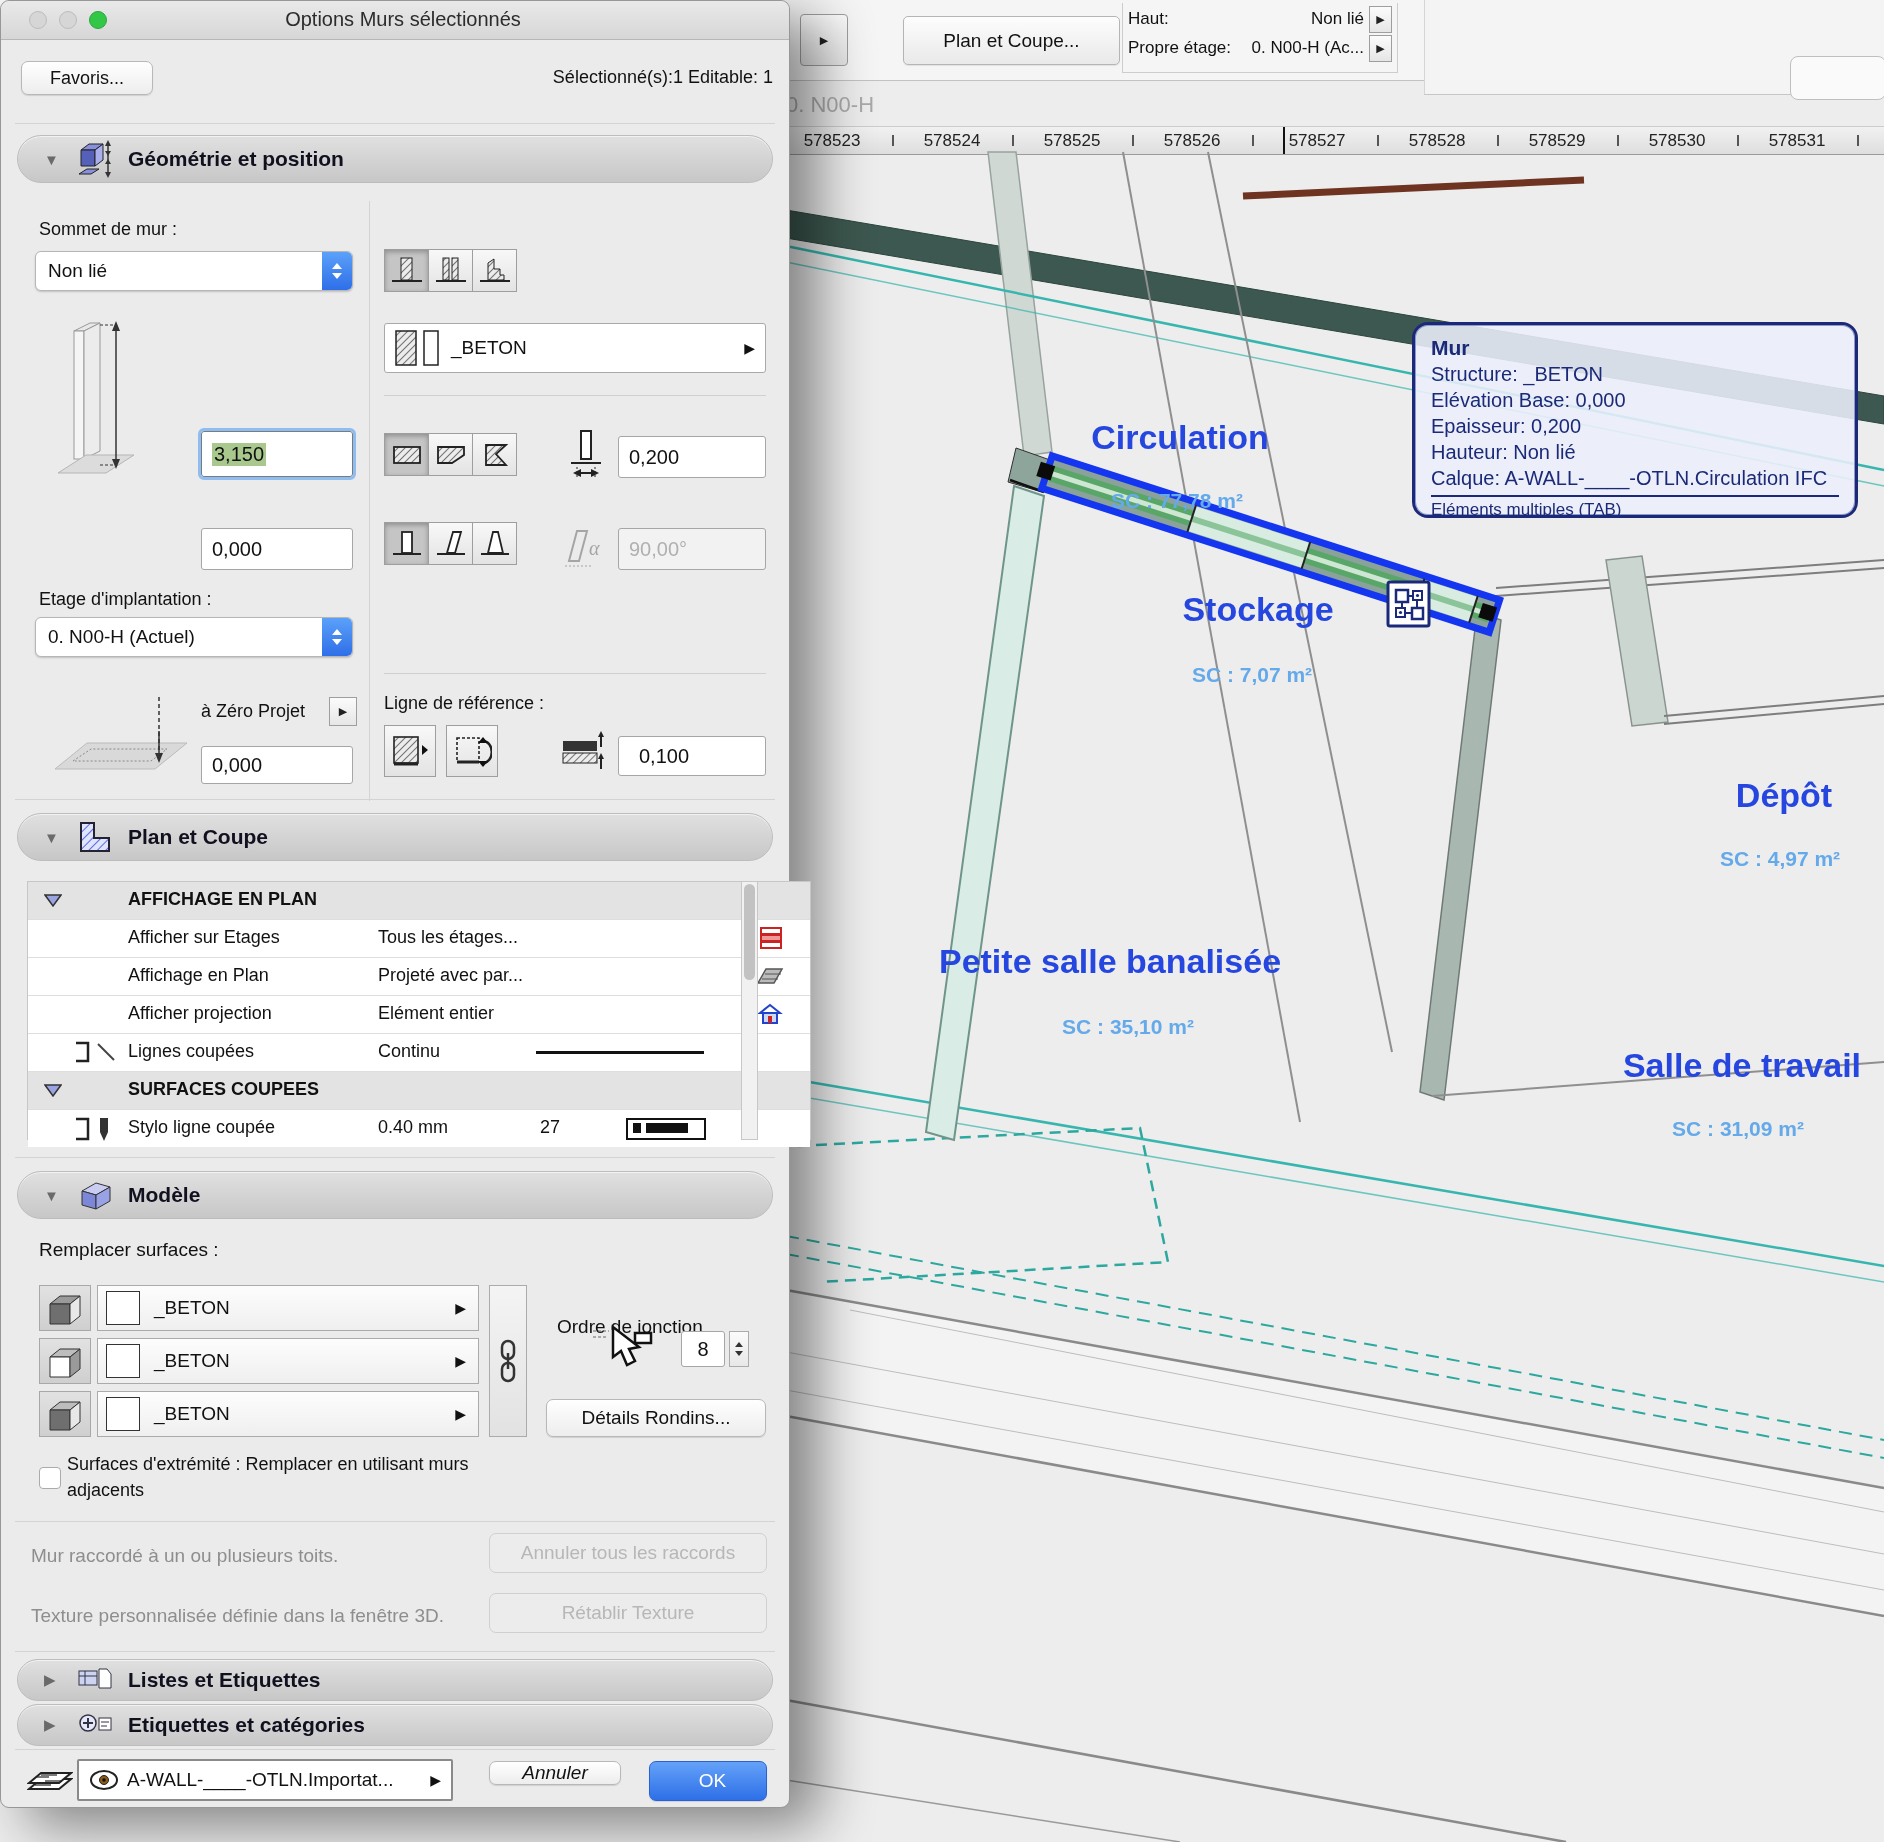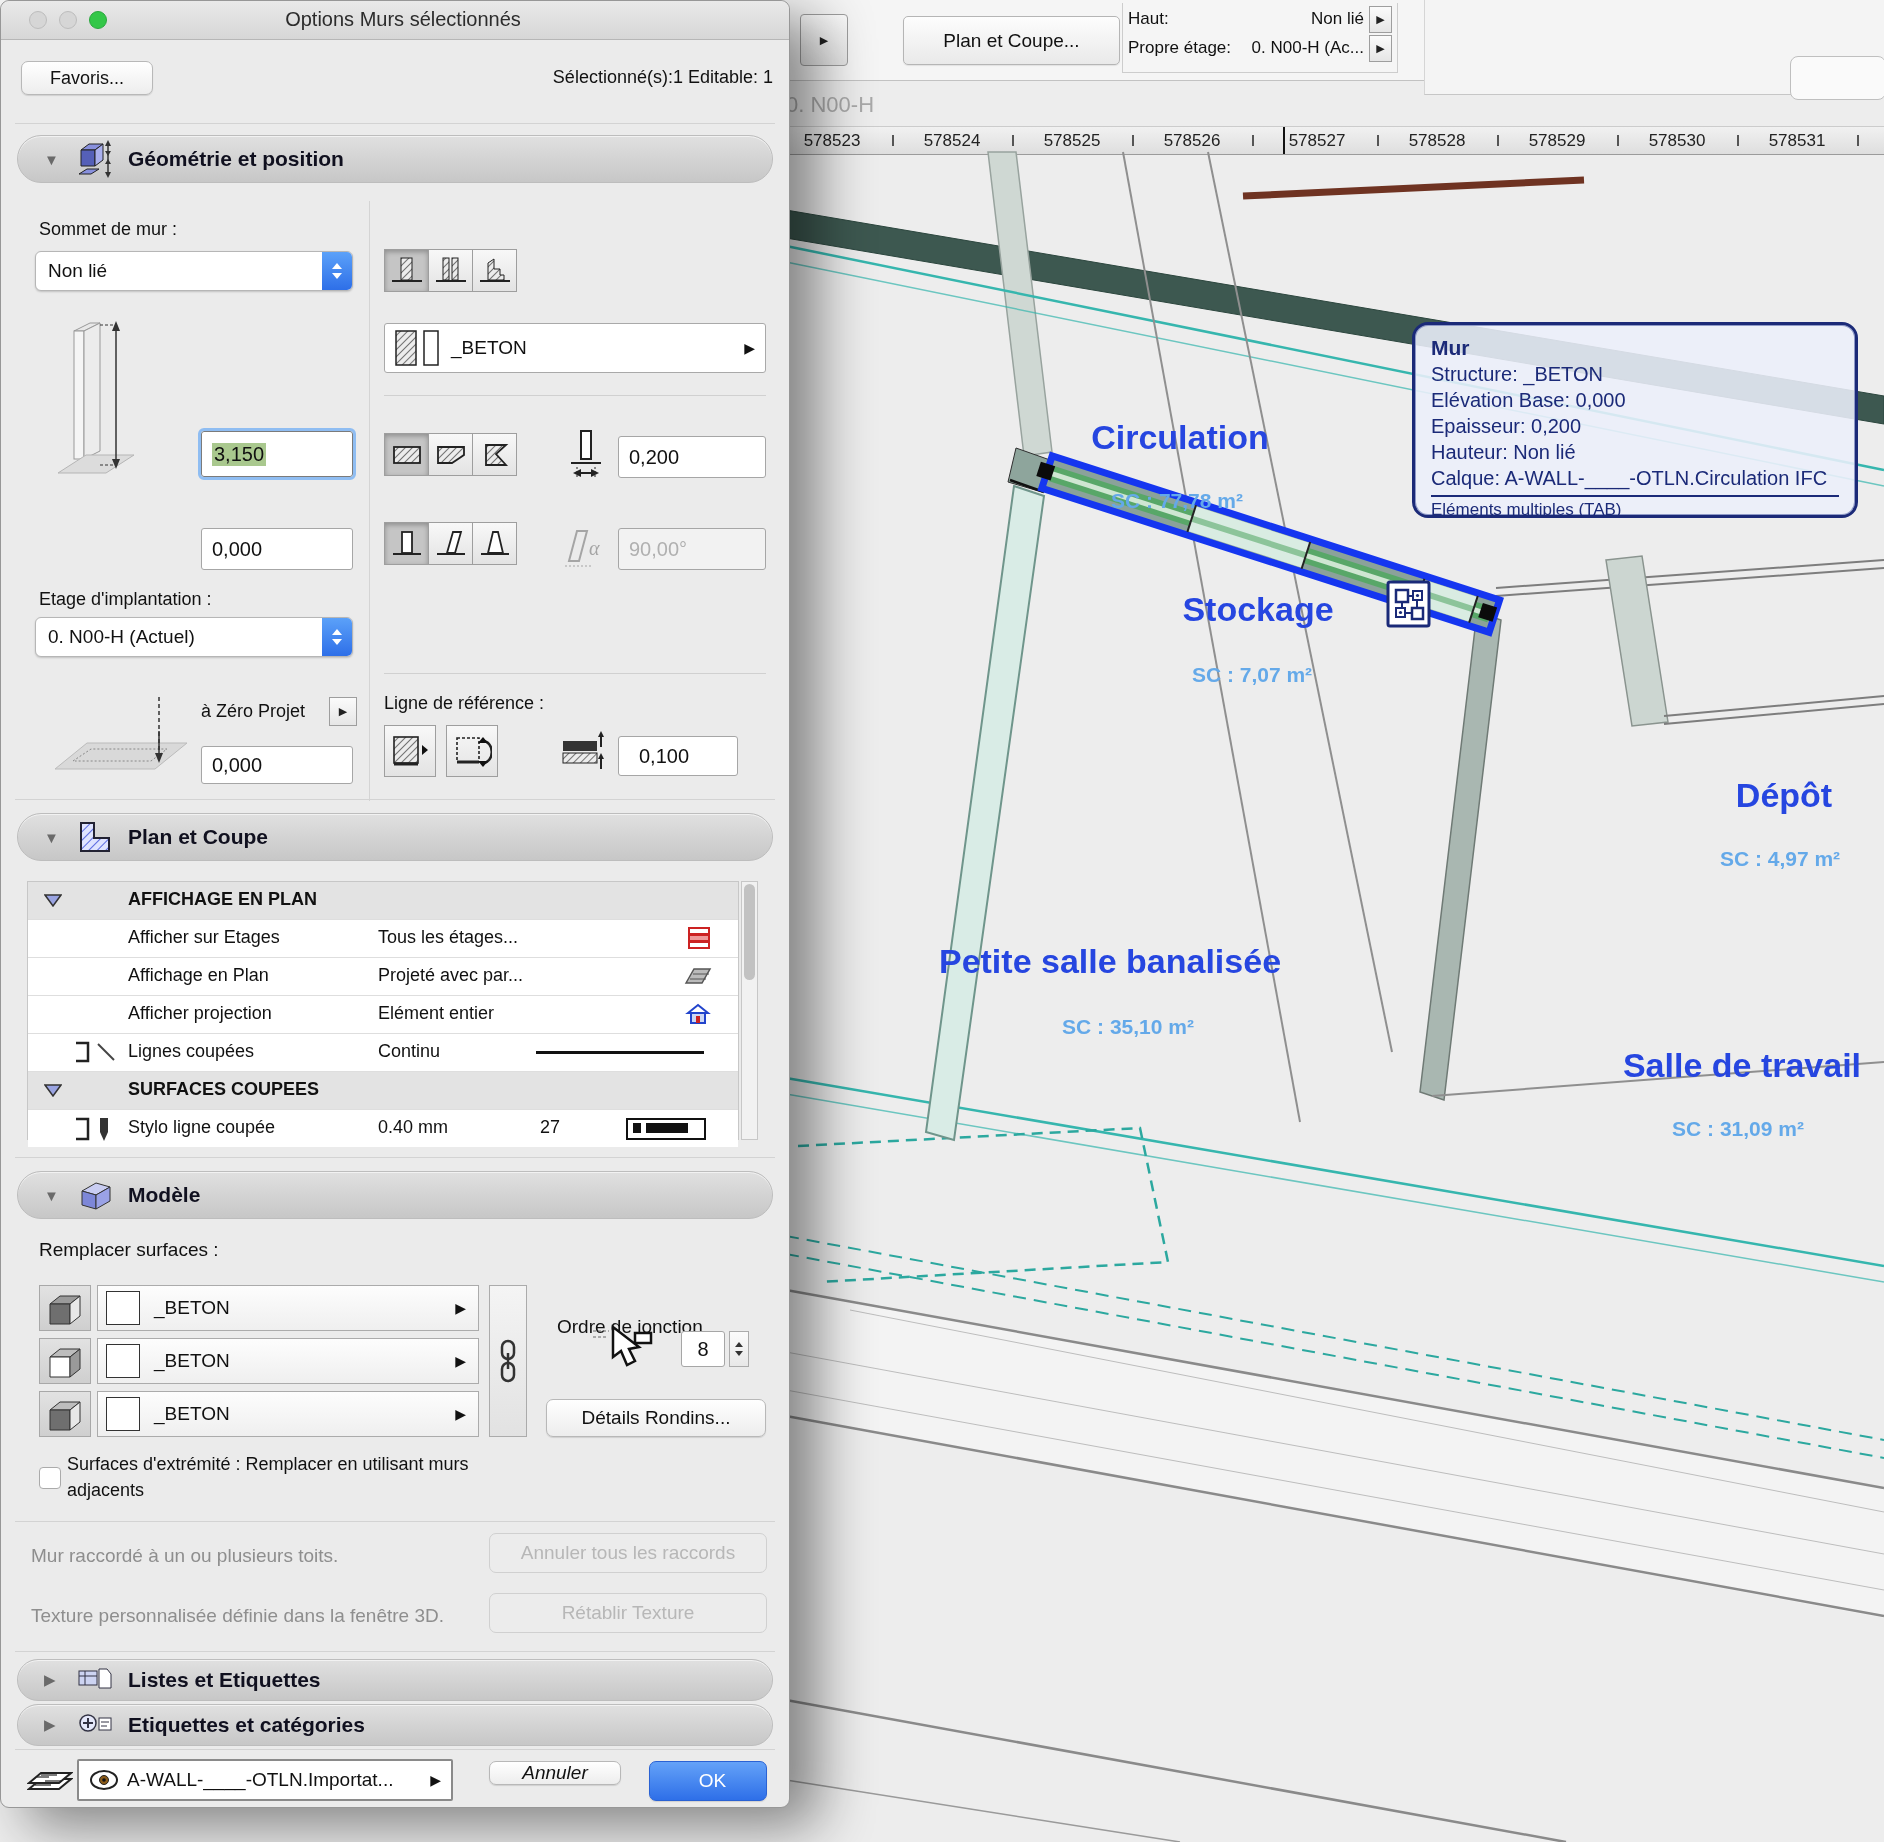--- a/index.html
+++ b/index.html
@@ -53,21 +53,21 @@
   .pill .picn{margin-left:12px;width:42px;display:flex;justify-content:center;}
   .sep{position:absolute;left:14px;width:760px;height:1px;background:#d3d3d3;}
   .segbtn{position:absolute;width:45px;height:43px;border:1px solid #9e9e9e;background:linear-gradient(#f8f8f8,#e3e3e3);display:flex;align-items:center;justify-content:center;box-sizing:border-box;}
   .segbtn.sel{background:#c5c5c5;box-shadow:inset 0 2px 5px rgba(0,0,0,.28);}
   .btn{background:linear-gradient(#ffffff,#ededed);border:1px solid #b8b8b8;border-radius:7px;display:flex;align-items:center;justify-content:center;font-size:19px;color:#111;box-shadow:0 1px 1px rgba(0,0,0,.12);box-sizing:border-box;}
   .btn.disabled{background:#ececec;color:#b7b7b7;border-color:#d0d0d0;box-shadow:none;}
   .btn.primary{background:linear-gradient(#64a2f8,#2e6fe8);color:#fff;border-color:#2a62d4;}
   .combo{background:#fff;border:1px solid #a9a9a9;border-radius:3px;display:flex;align-items:center;font-size:19px;padding:0 10px;box-sizing:border-box;}
   .combo .arr{margin-left:auto;font-size:14px;}
   
-  #ptable{position:absolute;left:26px;top:880px;width:712px;height:259px;border:1px solid #c7c7c7;background:#fff;box-sizing:border-box;}
+  #ptable{position:absolute;left:26px;top:880px;width:784px;height:259px;border:1px solid #c7c7c7;background:#fff;box-sizing:border-box;}
   .trow{position:relative;height:37px;border-bottom:1px solid #dedede;background:#fff;}
   .trow.group{background:#e3e3e3;}
   .trow .tl{position:absolute;left:100px;top:7px;font-size:18px;}
   .trow.group .tl{font-weight:bold;}
   .trow .tv{position:absolute;left:350px;top:7px;font-size:18px;}
   .trow .tp{position:absolute;left:512px;top:7px;font-size:18px;}
   .gdisc{position:absolute;left:16px;top:11px;}
   .ricon{position:absolute;right:26px;top:5px;}
   .cicon{position:absolute;left:44px;top:5px;}
   #tscroll{position:absolute;left:740px;top:880px;width:17px;height:259px;background:#f1f1f1;border:1px solid #c7c7c7;box-sizing:border-box;}
@@ -434,21 +434,21 @@
         </svg>
     </div>
     <svg class="abs" style="left:556px;top:728px;" width="54" height="46" viewBox="0 0 54 46">
       <rect x="6" y="12" width="34" height="10" fill="#333"></rect>
       <rect x="6" y="24" width="34" height="10" fill="url(#h1)" stroke="#222"></rect>
       <line x1="44" y1="4" x2="44" y2="18" stroke="#222" stroke-width="2"></line>
         <polygon points="44,2 41,8 47,8" fill="#222"></polygon>
       <line x1="44" y1="26" x2="44" y2="40" stroke="#222" stroke-width="2"></line>
         <polygon points="44,24 41,30 47,30" fill="#222"></polygon>
     </svg>
-    <div class="field abs" style="left:617px;top:735px;width:120px;height:40px;padding-left:20px;">
+    <div class="field abs" style="left:617px;top:735px;width:148px;height:40px;padding-left:20px;">
         <span>0,100</span>
       </div>
 
     <div class="sep" style="top:798px"></div>
 
     <div class="pill" style="top:812px">
       <span class="dis">▼</span>
       <span class="picn">
         <svg width="36" height="36">
             <path d="M4,4 h13 v15 h15 v13 h-28 z" fill="url(#hb)" stroke="#223" stroke-width="2"></path>

